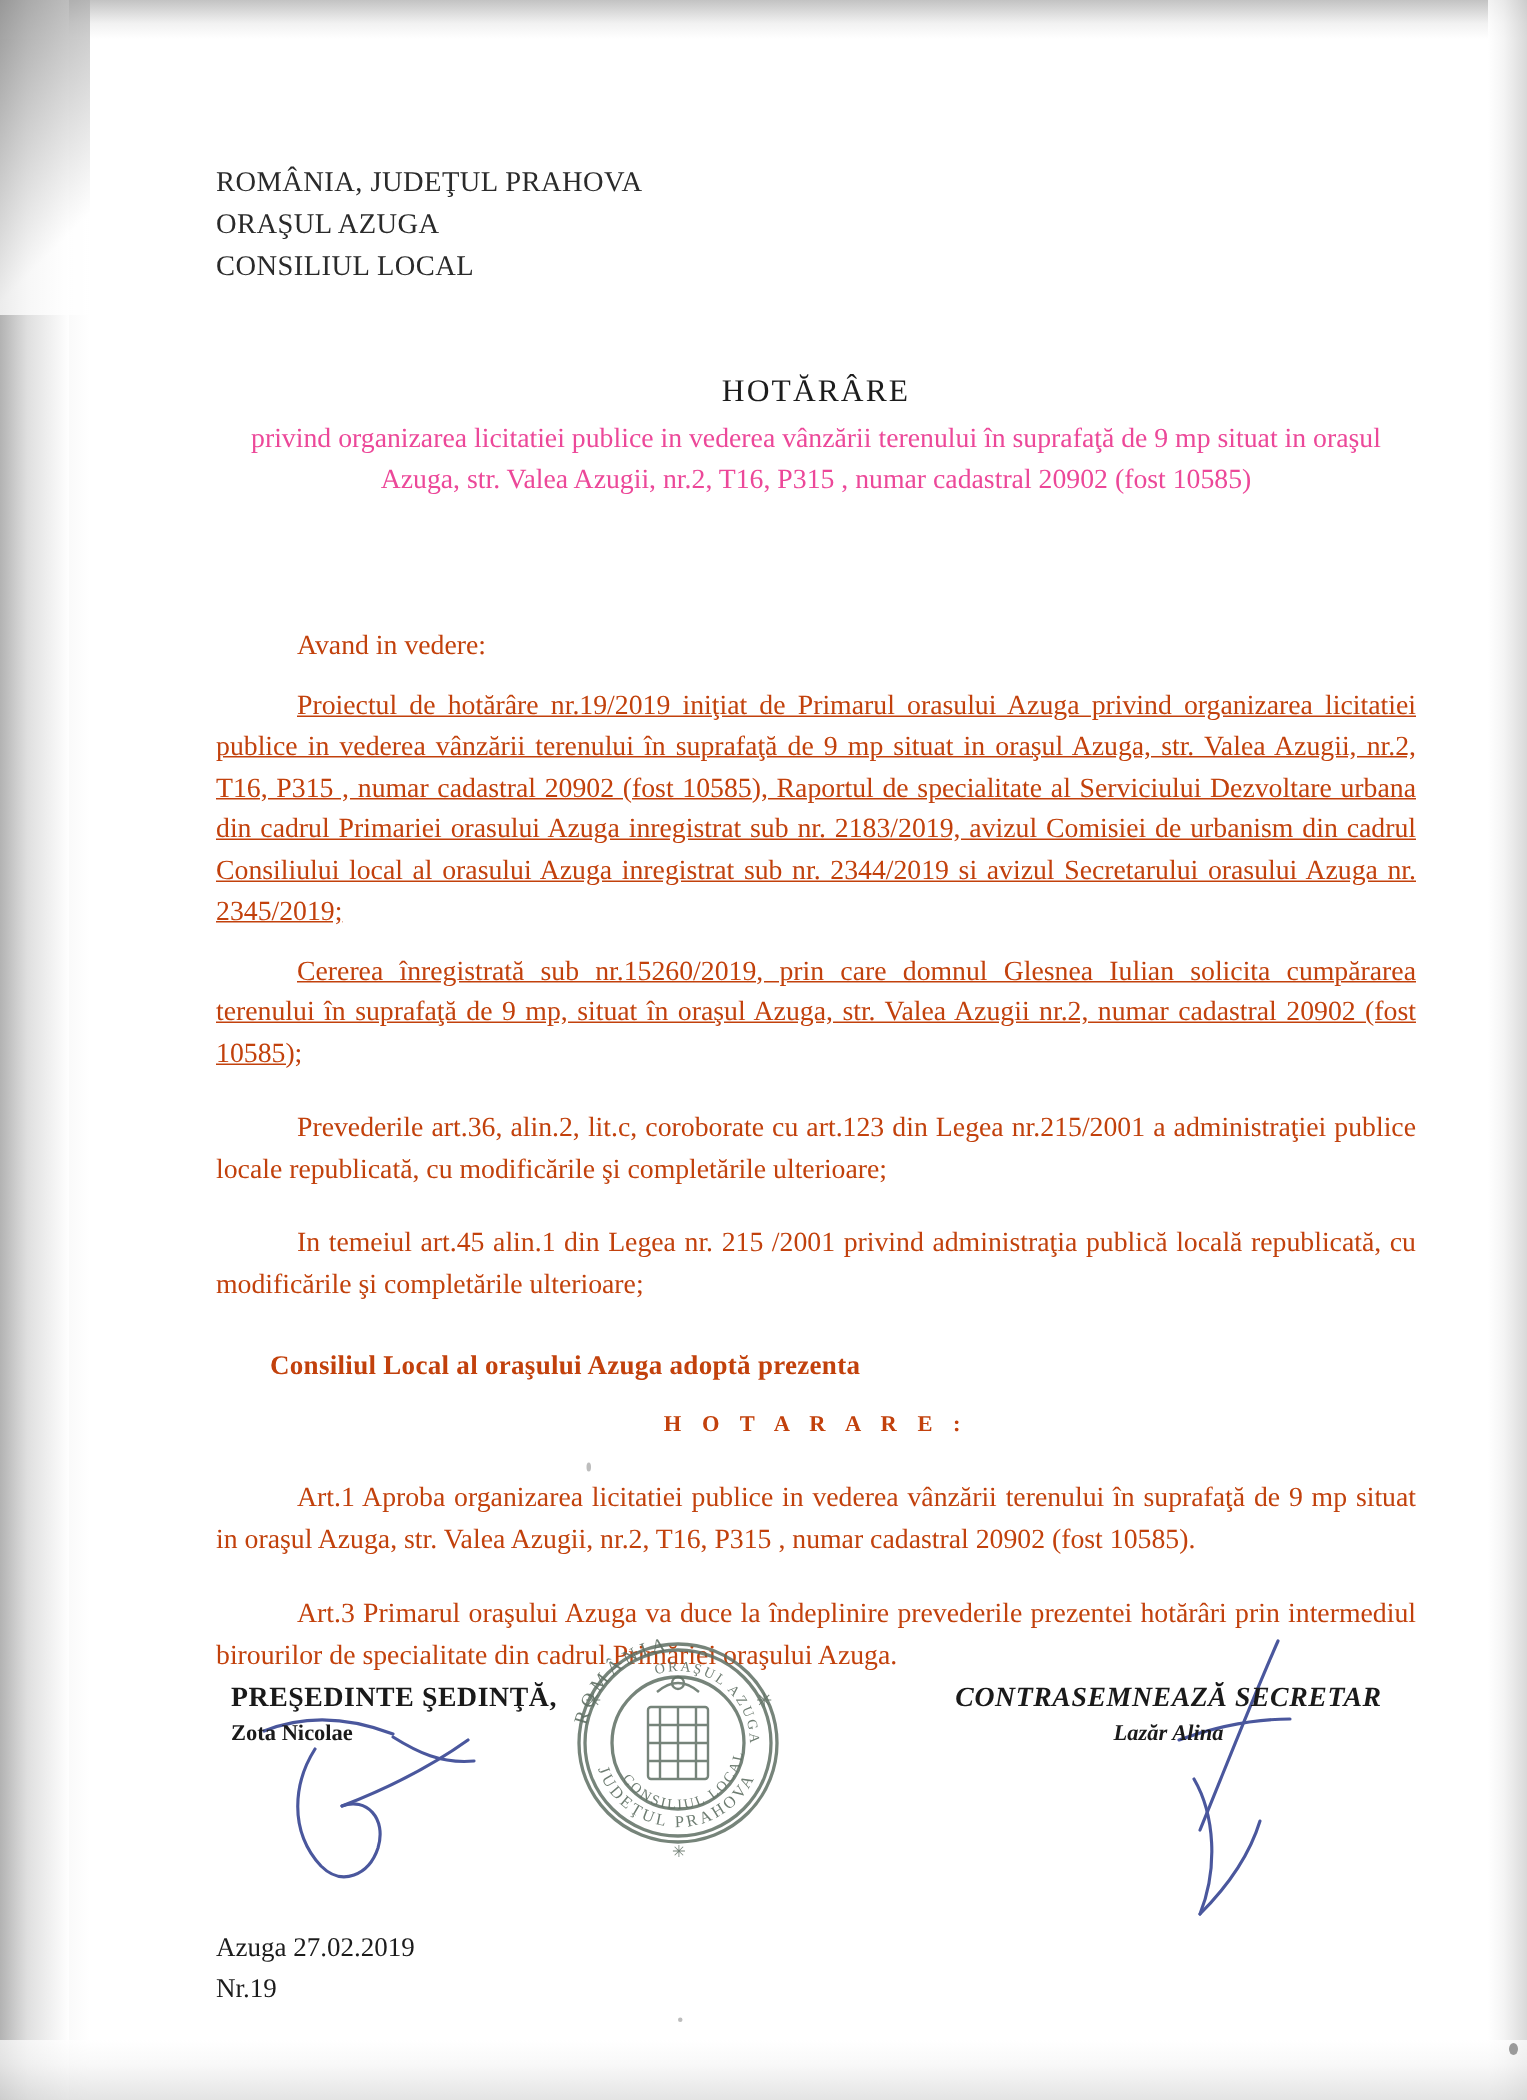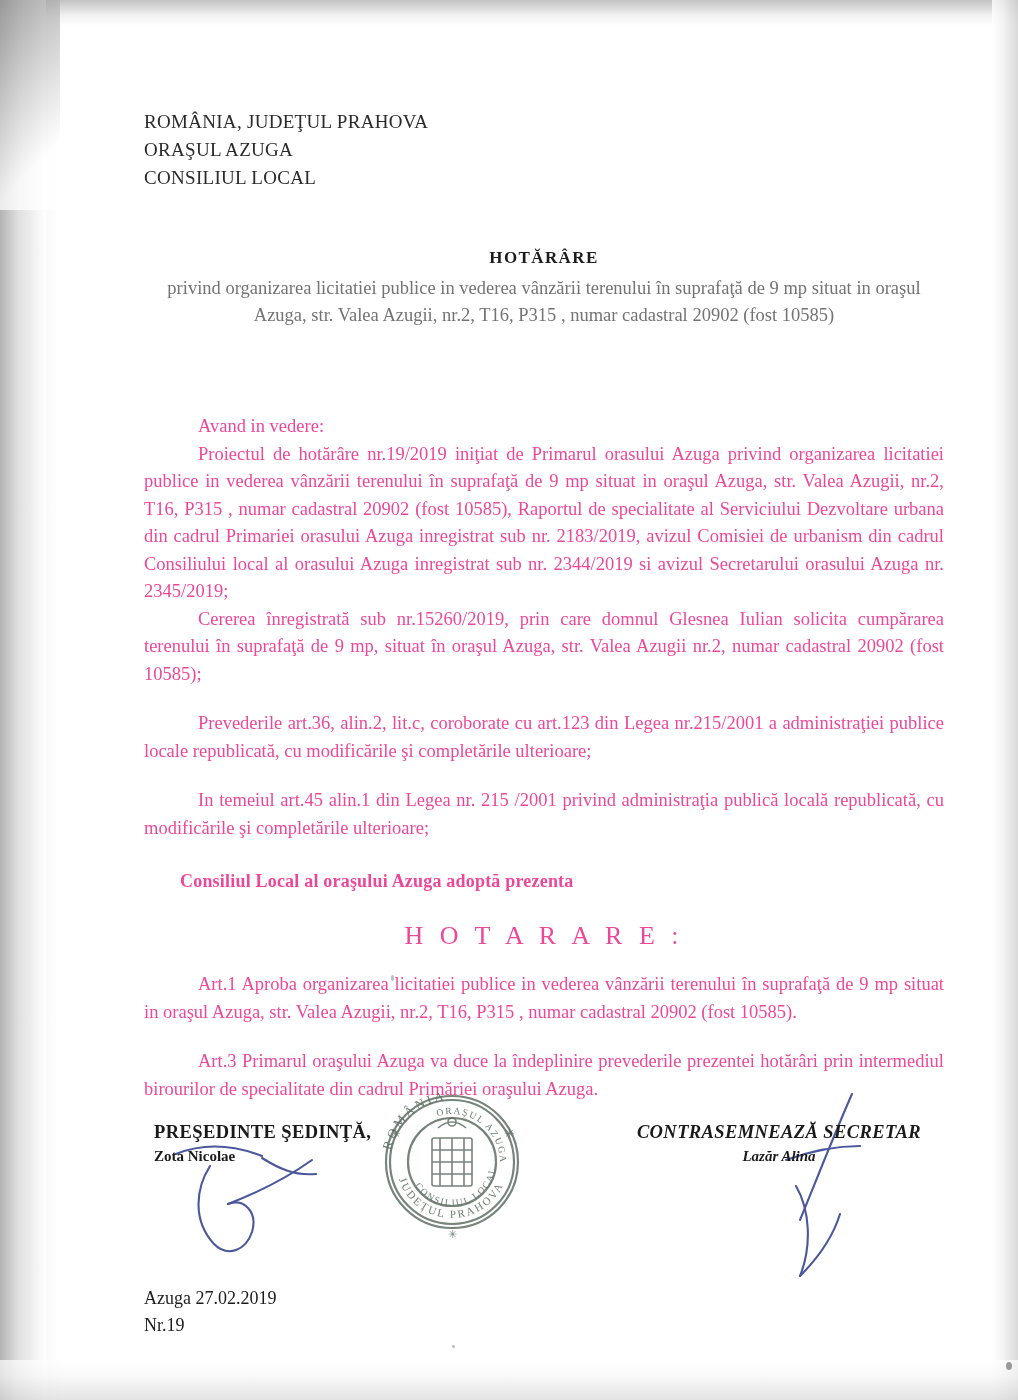--- a/index.html
+++ b/index.html
@@ -82,65 +82,65 @@
     line-height: 28px;
     letter-spacing: .3px;
     color: #2a2a2a;
   }
 
   .title-block {
     margin-top: 56px;
     text-align: center;
   }
   .doc-title {
-    font-size: 17px;
+    font-size: 21px;
     letter-spacing: 1.4px;
-    font-weight: 700;
+    font-weight: 400;
     color: #1c1c1c;
     margin-top: 20px;
   }
   .subtitle {
     margin-top: 7px;
     font-size: 18.5px;
     line-height: 27px;
-    color: #737373;
+    color: #ec4899;
     padding: 0 8px;
   }
 
   .body-block {
     margin-top: 84px;
     font-size: 18.5px;
     line-height: 27.5px;
     text-align: justify;
-    color: #ec4899;
+    color: #c2410c;
   }
   .para {
     margin-top: 0;
     margin-bottom: 0;
     text-indent: 54px;
   }
   .para.spaced { margin-top: 22px; }
-  .para.tight { margin-top: 0px; }
+  .para.tight { margin-top: 12px; text-decoration: underline; }
 
   .center-bold {
     text-align: center;
     font-weight: bold;
     margin-top: 26px;
     font-size: 18px;
     letter-spacing: .2px;
   }
   .center-bold.left-ish {
     text-align: left;
     text-indent: 36px;
   }
   .hotarare-word {
     text-align: center;
-    font-weight: normal;
-    margin-top: 26px;
-    font-size: 26px;
+    font-weight: bold;
+    margin-top: 12px;
+    font-size: 15px;
     letter-spacing: 5px;
   }
 
   .art-label { font-weight: normal; }
 
   
   .sign-row {
     position: absolute;
     left: 128px;
     top: 1122px;

